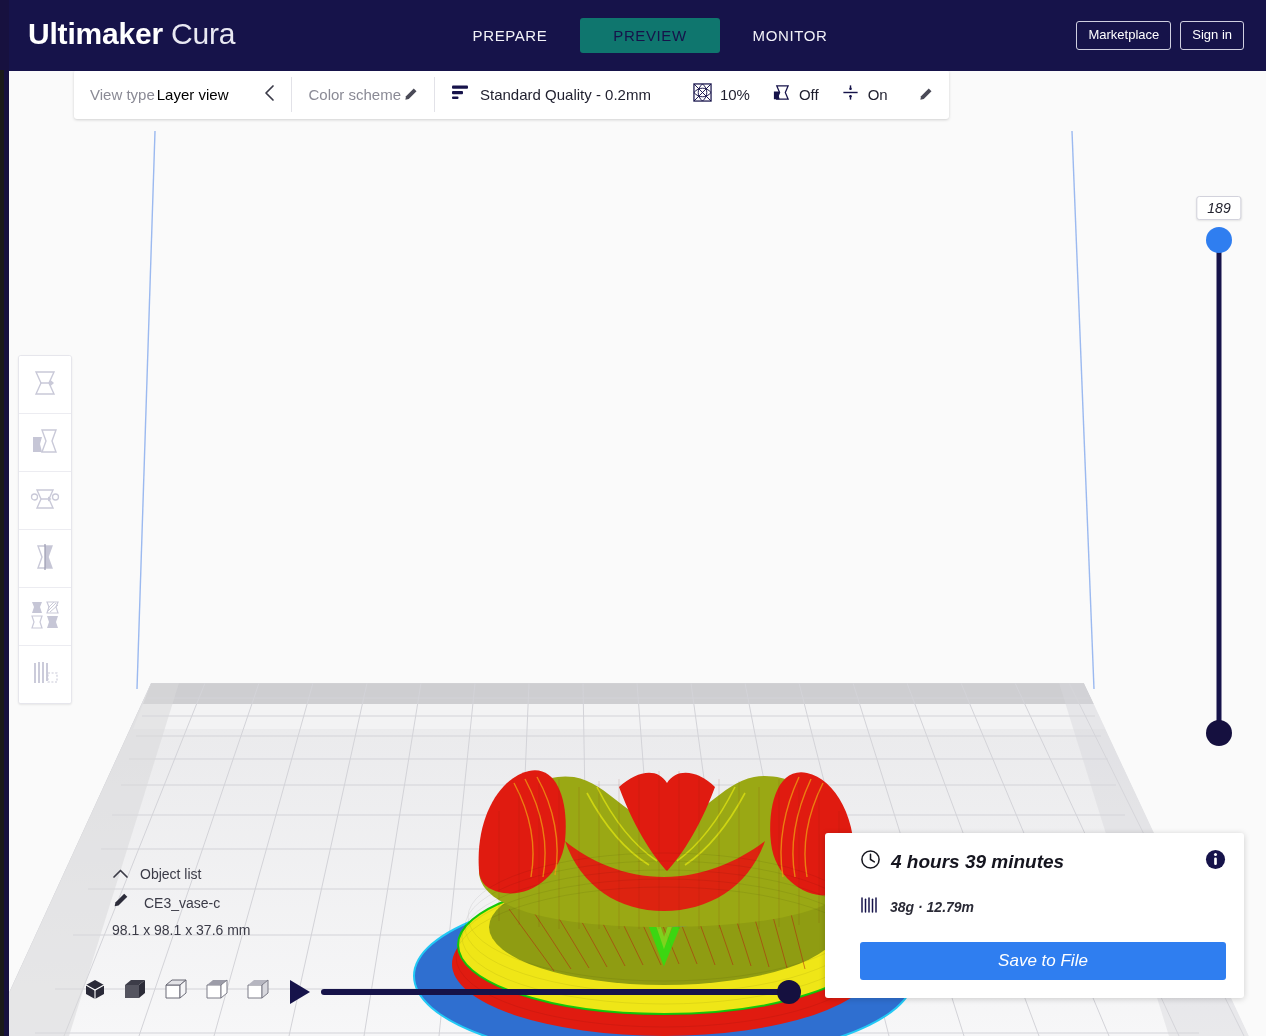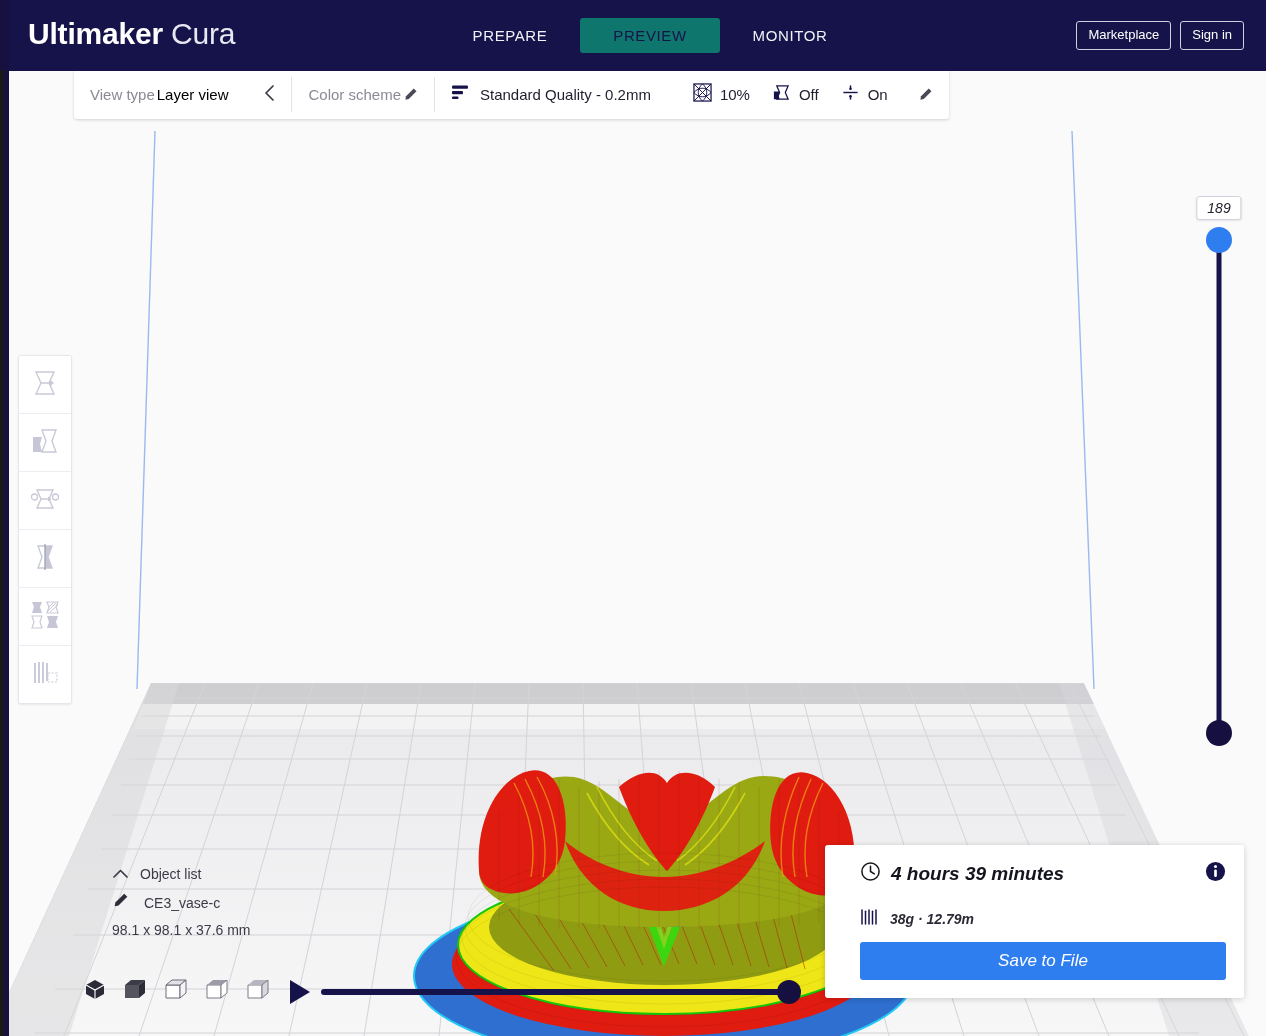--- a/index.html
+++ b/index.html
@@ -97,21 +97,21 @@
     background:#ffffff;border-radius:3px;
     box-shadow:0 1px 6px rgba(0,0,0,.18);
     padding:16px 18px 18px 35px;z-index:40;font-style:italic;
   }
   .pi-time-row{display:flex;align-items:center;justify-content:space-between;}
   .pi-time-left{display:flex;align-items:center;gap:10px;}
   .pi-time{font-size:19px;font-weight:700;color:#15151f;white-space:nowrap;}
   .pi-mat-row{display:flex;align-items:center;gap:10px;margin-top:22px;}
   .pi-mat{font-size:14px;font-weight:700;color:#2a2a36;white-space:nowrap;}
   .pi-save{
-    margin-top:12px;width:100%;height:38px;border:none;border-radius:3px;
+    margin-top:24px;width:100%;height:38px;border:none;border-radius:3px;
     background:#2f7ef0;color:#ffffff;font-size:17px;
     font-family:"Liberation Sans", sans-serif;
     display:flex;align-items:center;justify-content:center;
   }
 </style>
 </head>
 <body>
 
 <div id="app">
 

